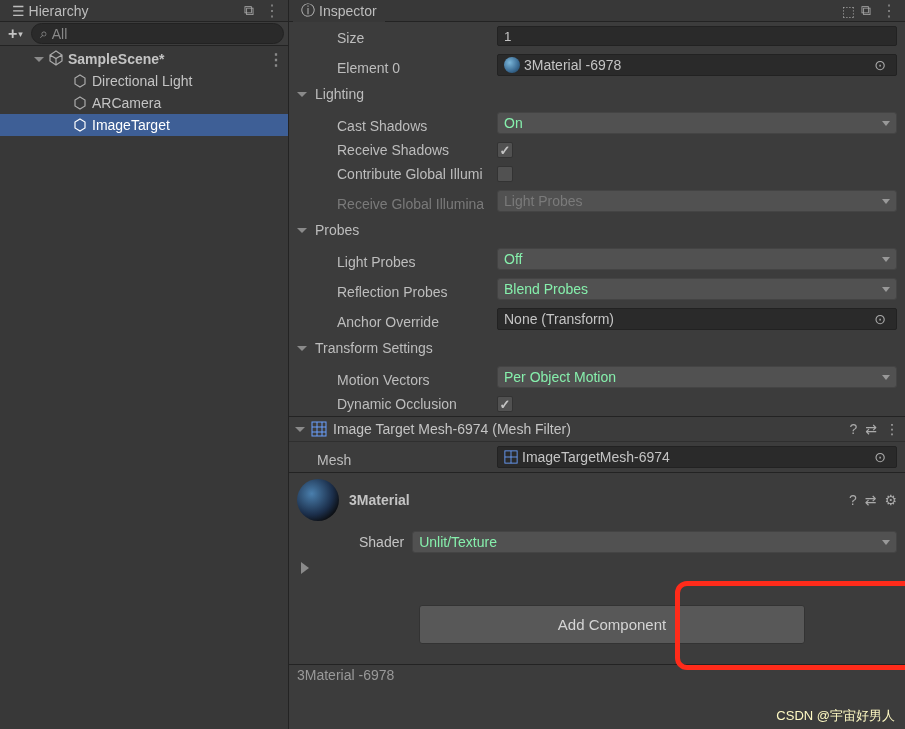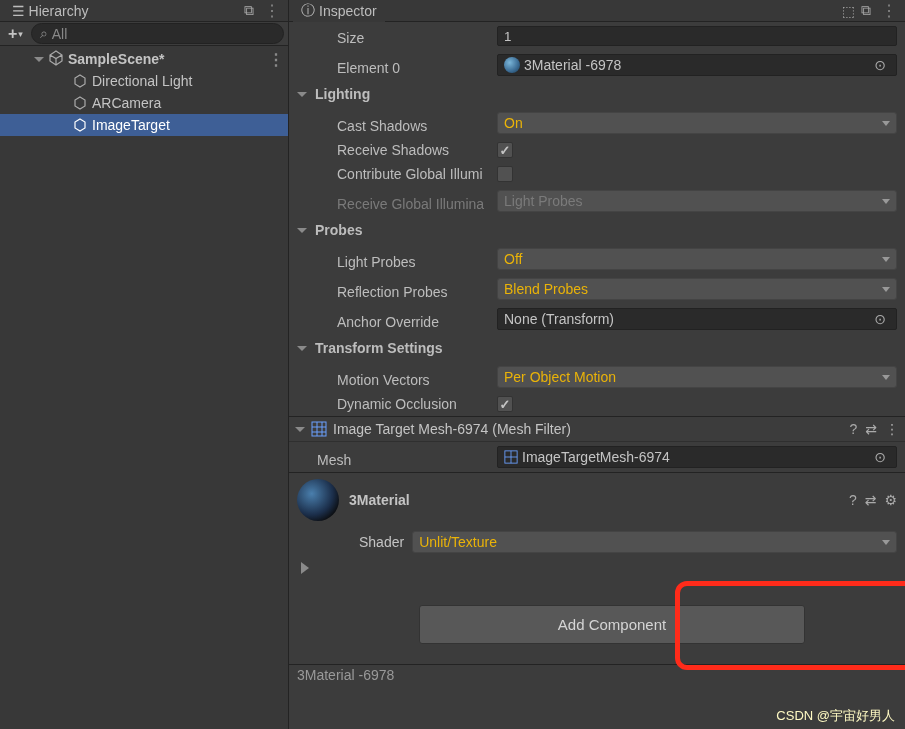--- a/index.html
+++ b/index.html
@@ -25,28 +25,28 @@
 .more-v { color: #8a8a8a; font-size: 16px; padding: 0 4px; }
 
 
 .inspector { flex: 1; background: #383838; display: flex; flex-direction: column; overflow: hidden; }
 .inspector-body { flex: 1; background: #3c3c3c; overflow-y: auto; padding-bottom: 30px; position: relative; }
 .prop-row { display: flex; align-items: flex-end; min-height: 20px; padding: 4px 8px; }
 .prop-label { width: 200px; padding-left: 40px; color: #bdbdbd; }
 .prop-label.indent2 { padding-left: 40px; }
 .prop-value { flex: 1; display: flex; align-items: center; gap: 4px; }
 .text-field { flex: 1; background: #2a2a2a; border: 1px solid #222; color: #c4c4c4; padding: 2px 6px; border-radius: 2px; height: 20px; }
-.dropdown { flex: 1; background: #515151; border: 1px solid #444; color: #eab308; padding: 2px 6px; border-radius: 3px; height: 22px; display: flex; align-items: center; justify-content: space-between; }
+.dropdown { flex: 1; background: #515151; border: 1px solid #444; color: #86efac; padding: 2px 6px; border-radius: 3px; height: 22px; display: flex; align-items: center; justify-content: space-between; }
 .dropdown::after { content: ''; border-style: solid; border-width: 5px 4px 0 4px; border-color: #999 transparent transparent transparent; }
 .object-field { flex: 1; background: #2a2a2a; border: 1px solid #222; color: #c4c4c4; padding: 2px 6px; border-radius: 2px; height: 22px; display: flex; align-items: center; gap: 4px; position: relative; }
 .object-picker { width: 20px; height: 20px; display: flex; align-items: center; justify-content: center; color: #aaa; margin-left: auto; }
 .object-picker::before { content: '⊙'; font-size: 14px; }
 .checkbox { width: 16px; height: 16px; background: #515151; border: 1px solid #333; border-radius: 2px; display: flex; align-items: center; justify-content: center; }
 .checkbox.checked::before { content: '✓'; color: #c4c4c4; font-size: 13px; font-weight: bold; }
-.section-header { display: flex; align-items: center; padding: 6px 8px; font-weight: bold; color: #bdbdbd; gap: 6px; }
+.section-header { display: flex; align-items: center; padding: 6px 8px; font-weight: normal; color: #bdbdbd; gap: 6px; }
 .section-header .foldout { margin-right: 2px; }
 
 .component-header { display: flex; align-items: center; height: 26px; padding: 2px 6px; background: #3c3c3c; border-top: 1px solid #232323; border-bottom: 1px solid #2f2f2f; gap: 6px; }
 .component-header .title { font-weight: normal; flex: 1; }
 .comp-icons { display: flex; gap: 8px; color: #aaa; align-items: center; }
 .grid-icon { width: 16px; height: 16px; display: inline-block; }
 .grid-icon svg { width: 16px; height: 16px; }
 
 .material-header { display: flex; align-items: center; padding: 6px 8px; gap: 10px; border-top: 1px solid #232323; }
 .mat-sphere { width: 42px; height: 42px; border-radius: 50%; background: radial-gradient(circle at 35% 35%, #4a7fad, #1b2e4a 55%, #0a0a0a 80%); }

